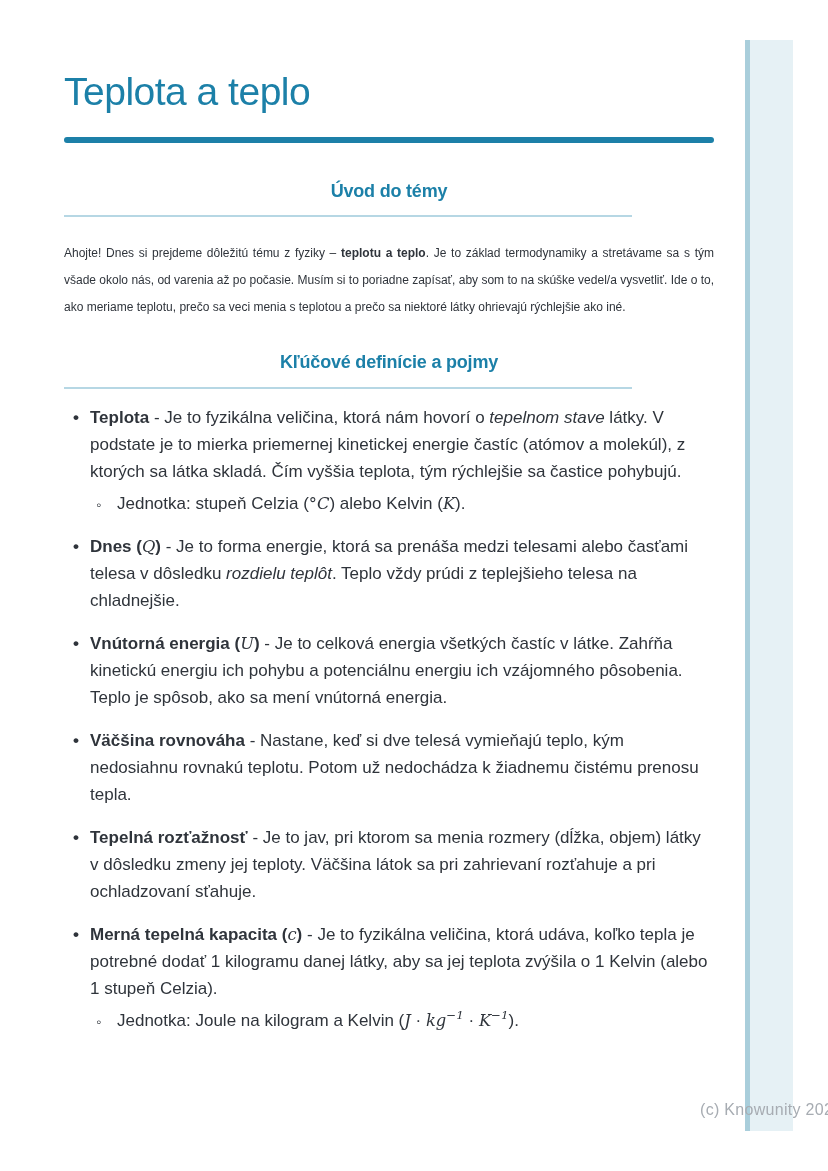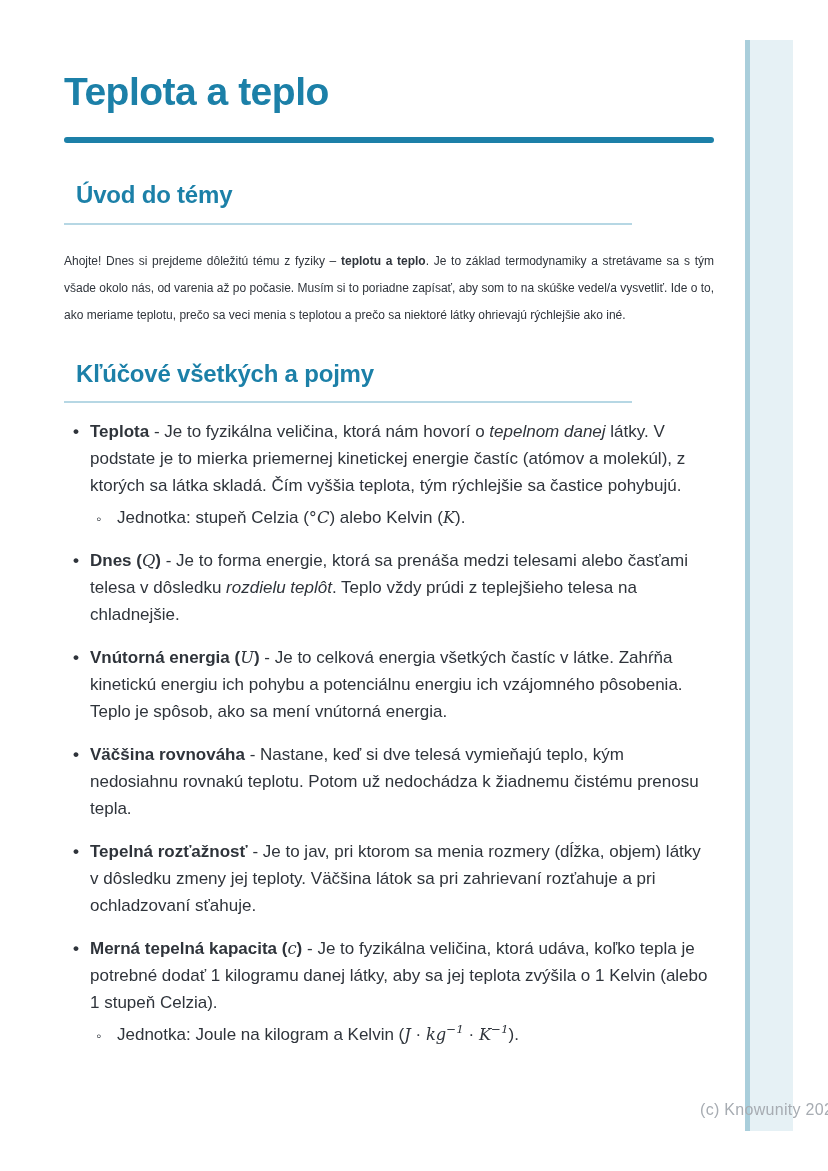--- a/index.html
+++ b/index.html
@@ -31,37 +31,38 @@
   .content{
     position:absolute;
     left:64px;top:70px;
     width:650px;
     z-index:0;
   }
   h1.page-title{
     margin:0;
     font-size:39px;
     line-height:1.15;
-    font-weight:700;
+    font-weight:400;
     letter-spacing:-0.5px;
     color:var(--accent);
   }
   .rule-thick{
     height:6px;
     background:var(--accent);
     border-radius:3px;
     margin-top:22px;
   }
   h2.section-heading{
     margin:12px;
-    font-size:24px;
+    font-size:18px;
     line-height:1.2;
     font-weight:700;
     letter-spacing:-0.2px;
     color:var(--accent);
+    text-align:center;
   }
   .section-intro h2.section-heading{margin-top:38px;}
   .section-definitions h2.section-heading{margin-top:31px;}
   .rule-thin{
     height:2px;
     background:var(--rule-light);
     width:568px;
     margin-top:13px;
   }
   .intro-para{
@@ -147,25 +148,25 @@
     <h1 class="page-title">Teplota a teplo</h1>
     <div class="rule-thick"></div>
 
     <section class="section-intro">
       <h2 class="section-heading">Úvod do témy</h2>
       <div class="rule-thin"></div>
       <p class="intro-para"><span class="sg-p">Ahojte! Dnes si prejdeme dôležitú tému z fyziky – </span><span class="sg-b">teplotu a teplo</span><span class="sg-p">. Je to základ termodynamiky a stretávame sa s tým všade okolo nás, od varenia až po počasie. Musím si to poriadne zapísať, aby som to na skúške vedel/a vysvetliť. Ide o to, ako meriame teplotu, prečo sa veci menia s teplotou a prečo sa niektoré látky ohrievajú rýchlejšie ako iné.</span></p>
     </section>
 
     <section class="section-definitions">
-      <h2 class="section-heading">Kľúčové všetkých a pojmy</h2>
+      <h2 class="section-heading">Kľúčové definície a pojmy</h2>
       <div class="rule-thin"></div>
       <ul class="bullets">
           <li>
-            <div class="li-text"><span class="sg-b">Teplota</span><span class="sg-p"> - Je to fyzikálna veličina, ktorá nám hovorí o </span><span class="sg-i">tepelnom danej</span><span class="sg-p"> látky. V podstate je to mierka priemernej kinetickej energie častíc (atómov a molekúl), z ktorých sa látka skladá. Čím vyššia teplota, tým rýchlejšie sa častice pohybujú.</span></div>
+            <div class="li-text"><span class="sg-b">Teplota</span><span class="sg-p"> - Je to fyzikálna veličina, ktorá nám hovorí o </span><span class="sg-i">tepelnom stave</span><span class="sg-p"> látky. V podstate je to mierka priemernej kinetickej energie častíc (atómov a molekúl), z ktorých sa látka skladá. Čím vyššia teplota, tým rýchlejšie sa častice pohybujú.</span></div>
             <ul class="sublist">
               <li><span class="sg-p">Jednotka: stupeň Celzia (</span><span class="sg-m">°C</span><span class="sg-p">) alebo Kelvin (</span><span class="sg-m">K</span><span class="sg-p">).</span></li>
             </ul>
           </li>
           <li>
             <div class="li-text"><span class="sg-b">Dnes (</span><span class="sg-m">Q</span><span class="sg-b">)</span><span class="sg-p"> - Je to forma energie, ktorá sa prenáša medzi telesami alebo časťami telesa v dôsledku </span><span class="sg-i">rozdielu teplôt</span><span class="sg-p">. Teplo vždy prúdi z teplejšieho telesa na chladnejšie.</span></div>
           </li>
           <li>
             <div class="li-text"><span class="sg-b">Vnútorná energia (</span><span class="sg-m">U</span><span class="sg-b">)</span><span class="sg-p"> - Je to celková energia všetkých častíc v látke. Zahŕňa kinetickú energiu ich pohybu a potenciálnu energiu ich vzájomného pôsobenia. Teplo je spôsob, ako sa mení vnútorná energia.</span></div>
           </li>

